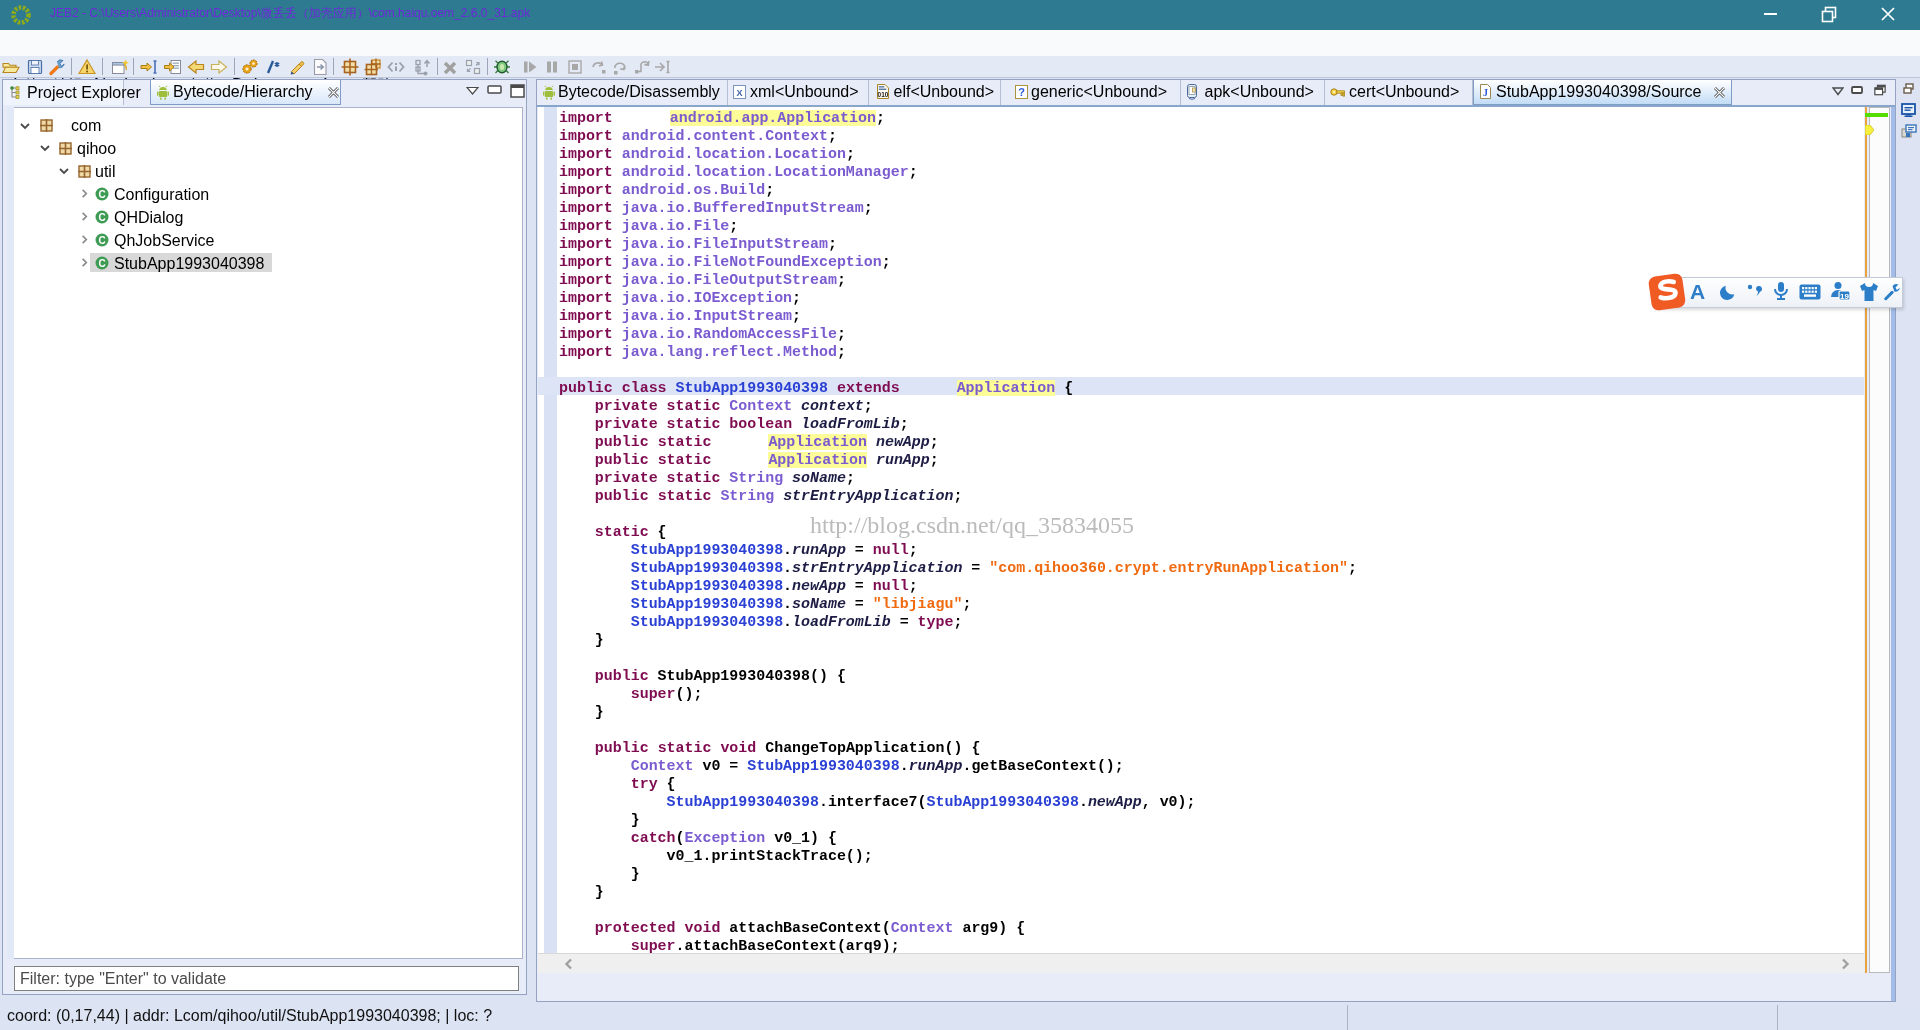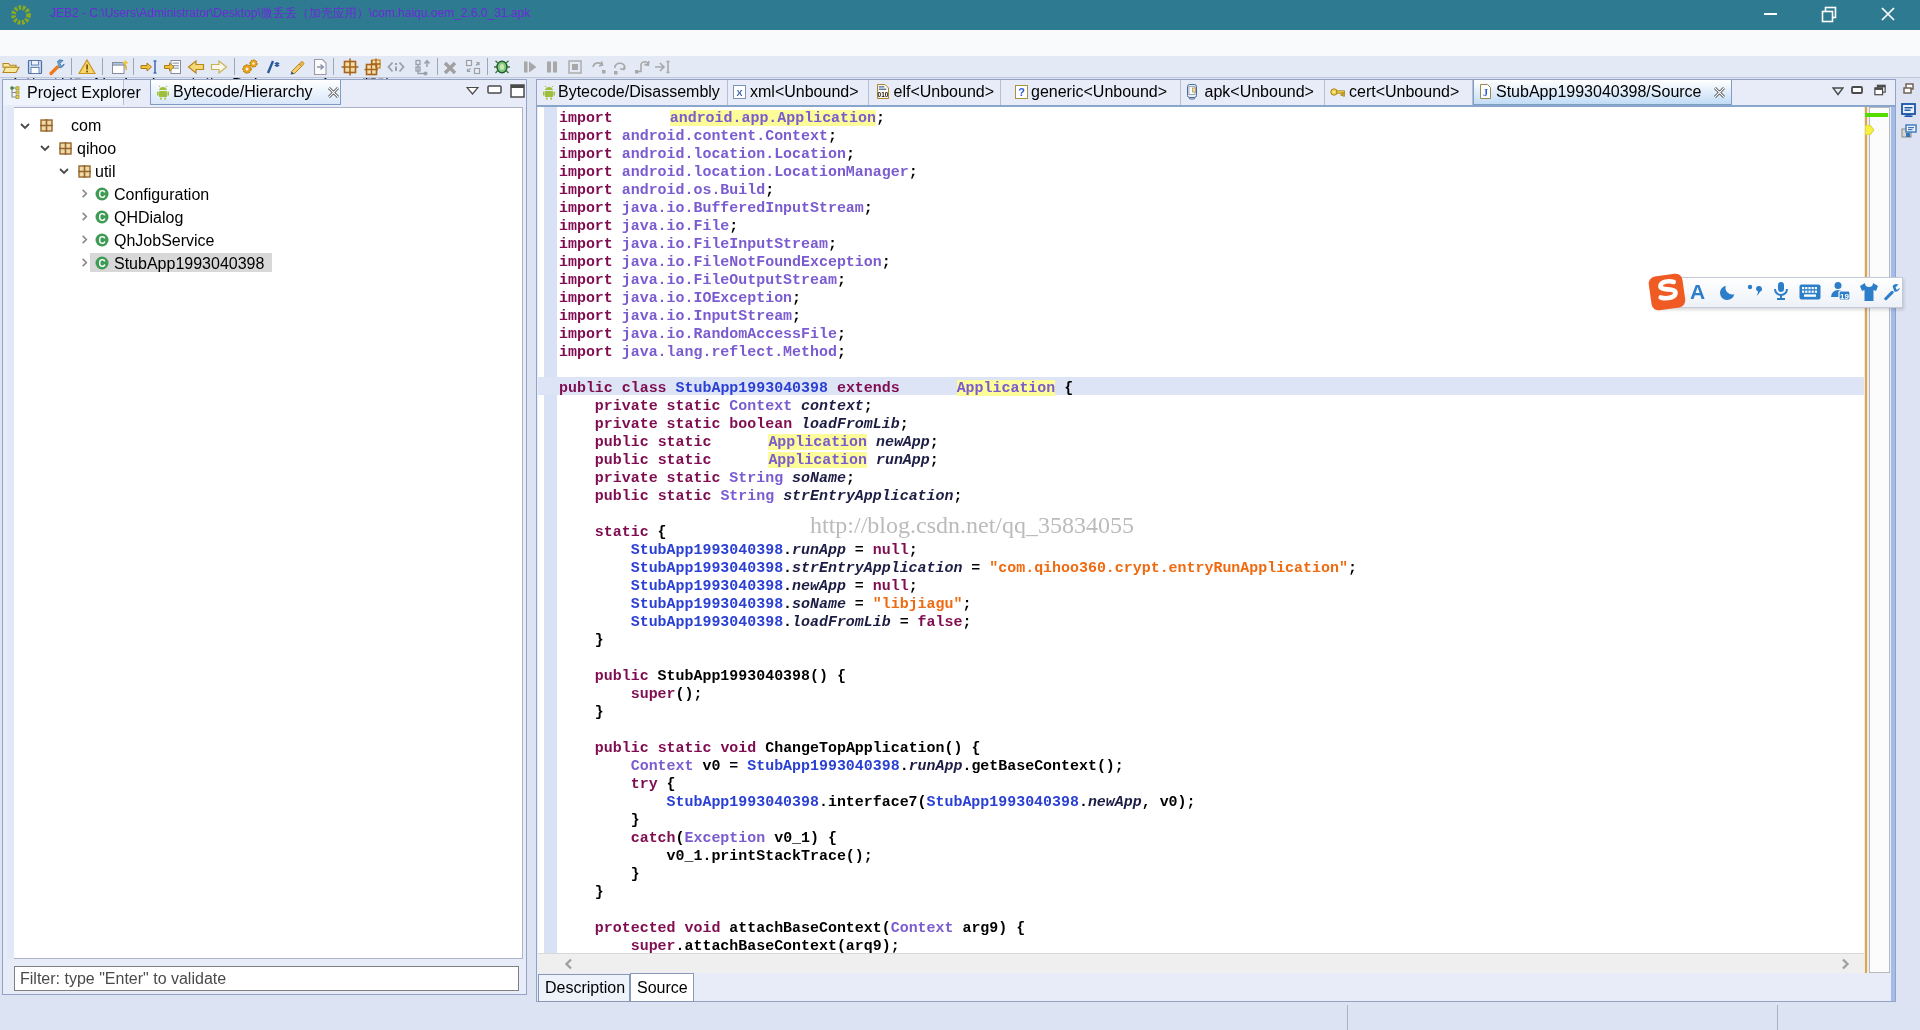--- a/index.html
+++ b/index.html
@@ -433,21 +433,21 @@
     <span class="k">public</span> <span class="k">static</span> <span class="t y">Application</span> <span class="f">newApp</span>;
     <span class="k">public</span> <span class="k">static</span> <span class="t y">Application</span> <span class="f">runApp</span>;
     <span class="k">private</span> <span class="k">static</span> <span class="t">String</span> <span class="f">soName</span>;
     <span class="k">public</span> <span class="k">static</span> <span class="t">String</span> <span class="f">strEntryApplication</span>;
 
     <span class="k">static</span> {
         <span class="c">StubApp1993040398</span>.<span class="f">runApp</span> = <span class="k">null</span>;
         <span class="c">StubApp1993040398</span>.<span class="f">strEntryApplication</span> = <span class="s">"com.qihoo360.crypt.entryRunApplication"</span>;
         <span class="c">StubApp1993040398</span>.<span class="f">newApp</span> = <span class="k">null</span>;
         <span class="c">StubApp1993040398</span>.<span class="f">soName</span> = <span class="s">"libjiagu"</span>;
-        <span class="c">StubApp1993040398</span>.<span class="f">loadFromLib</span> = <span class="k">false</span>;
+        <span class="c">StubApp1993040398</span>.<span class="f">loadFromLib</span> = <span class="k">type</span>;
     }
 
     <span class="k">public</span> StubApp1993040398() {
         <span class="k">super</span>();
     }
 
     <span class="k">public</span> <span class="k">static</span> <span class="k">void</span> ChangeTopApplication() {
         <span class="t">Context</span> v0 = <span class="c">StubApp1993040398</span>.<span class="f">runApp</span>.getBaseContext();
         <span class="k">try</span> {
             <span class="c">StubApp1993040398</span>.interface7(<span class="c">StubApp1993040398</span>.<span class="f">newApp</span>, v0);
@@ -468,28 +468,20 @@
     </svg>
   <div id="bluestrip"></div>
   <div id="hscroll">
       <svg style="position:absolute;left:26px;top:4px" width="9" height="12" viewBox="0 0 9 12">
         <path d="M7 1.5 L2.5 6 L7 10.5" stroke="#a0a0a0" stroke-width="2.4" fill="none"></path>
       </svg>
       <svg style="position:absolute;left:1303px;top:4px" width="9" height="12" viewBox="0 0 9 12">
         <path d="M2 1.5 L6.5 6 L2 10.5" stroke="#a0a0a0" stroke-width="2.4" fill="none"></path>
       </svg>
     </div>
-  <div id="btabbar">
-    <div id="btab1">
-        <span class="tabtxt" style="position:absolute;left:6px;top:4px;font-size:16px">Description</span>
-      </div>
-    <div id="btab2">
-        <span class="tabtxt" style="position:absolute;left:6px;top:5px;font-size:16px">Source</span>
-      </div>
-  </div>
 </div>
 
 <div class="abs" id="rsidebar">
   <svg style="position:absolute;left:6px;top:4px" width="11" height="11" viewBox="0 0 11 11">
       <rect x="3" y="1" width="7" height="5" fill="#fff" stroke="#6a5a4a" stroke-width="1.4"></rect>
       <rect x="1" y="5" width="7" height="5" fill="#fff" stroke="#6a5a4a" stroke-width="1.4"></rect>
     </svg>
   <svg style="position:absolute;left:4px;top:24px" width="15" height="14" viewBox="0 0 15 14">
       <rect x="1" y="1" width="13" height="10" fill="#e8f0fa" stroke="#1a54a8" stroke-width="1.8"></rect>
       <rect x="3.5" y="4" width="8" height="1.4" fill="#1a54a8"></rect>
@@ -501,20 +493,21 @@
       <rect x="1" y="5" width="9" height="8" fill="#d8d8d0" stroke="#8a8a80" stroke-width="1"></rect>
       <rect x="5" y="1" width="10" height="7" fill="#f2f6fc" stroke="#3a74b8" stroke-width="1.4"></rect>
       <rect x="7" y="3" width="6" height="1.2" fill="#3a74b8"></rect>
       <rect x="7" y="5" width="4.5" height="1.2" fill="#3a74b8"></rect>
       <rect x="5" y="9" width="4" height="4" fill="#3a74b8"></rect>
     </svg>
 </div>
 
 <div class="abs" style="left:0;top:1002px;width:1920px;height:3px;background:#b3c1de"></div>
 <div class="abs" id="statusbar">
+  <span id="statustext">coord: (0,17,44) | addr: Lcom/qihoo/util/StubApp1993040398; | loc: ?</span>
   <span class="ssep" style="left:1347px"></span>
   <span class="ssep" style="left:1777px"></span>
 </div>
 
 <div class="abs" id="sogou"></div>
 <svg class="abs" style="left:1646px;top:271px" width="42" height="42" viewBox="0 0 42 42">
     <g transform="rotate(-8 21 21)">
       <rect x="4" y="4" width="34" height="34" rx="7" fill="#f05a23"></rect>
       <path d="M29 12 c-5 -2.5 -12 -2 -13.5 1.5 c-1.2 3 2.5 4.2 6.5 5 c4.5 0.9 8.5 2 7 5.5 c-1.5 3.8 -9.5 4 -15 1.5" stroke="#fff" stroke-width="4.6" fill="none" stroke-linecap="round"></path>
     </g>

